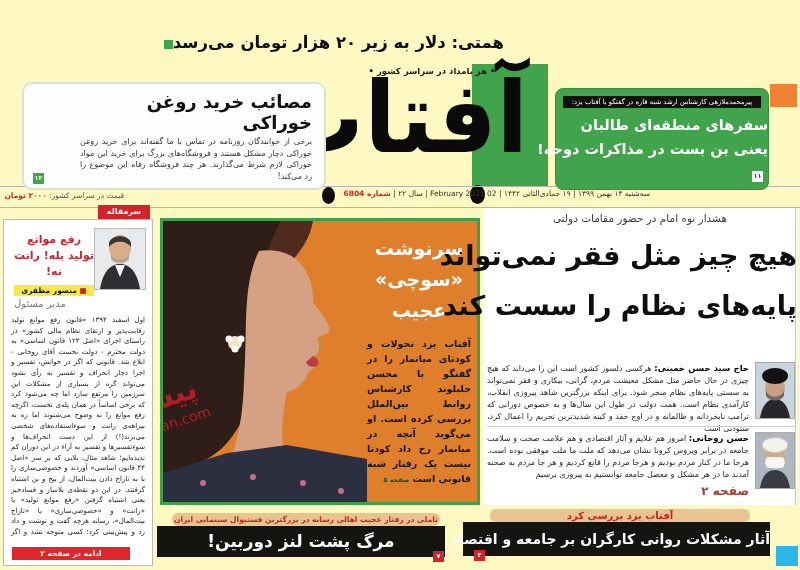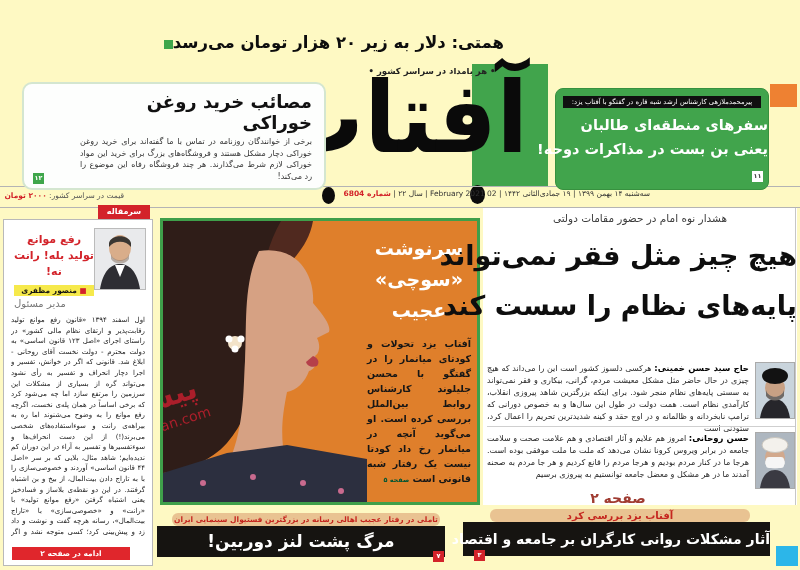--- a/index.html
+++ b/index.html
@@ -54,21 +54,21 @@
   .suu-body .pref{font-size:6.5px;color:#053;}
   
   .main-bg{left:483px;top:208px;width:314px;height:297px;background:#fff;}
   .vrule{left:795px;top:208px;width:1px;height:297px;background:#c7c7c7;}
   .main-kicker{left:490px;top:212px;width:300px;text-align:center;font-size:10.5px;color:#3c3c3c;}
   .main-hl{left:483px;top:228px;width:314px;text-align:center;font-weight:bold;color:#0e0e0e;font-size:27px;line-height:48px;white-space:nowrap;letter-spacing:-0.5px;}
   .quote{left:487px;width:308px;display:flex;flex-direction:row;}
   .q-photo{width:38px;height:55px;border:1px solid #aaa;flex:none;margin-right:0;}
   .q-text{flex:1;padding-right:6px;font-size:8px;line-height:12px;color:#262626;text-align:justify;overflow:hidden;}
   .q-text b{font-size:8.5px;color:#000;}
-  .q-ref{display:block;text-align:center;color:#a03c32;font-weight:bold;font-size:14px;margin-top:11px;}
+  .q-ref{display:block;text-align:right;color:#a03c32;font-weight:bold;font-size:12px;margin-top:4px;}
   .hdiv{left:487px;top:426px;width:308px;height:1px;background:#cfcfcf;}
   
   .tan{background:#e9c392;color:#c5261f;font-weight:bold;text-align:center;border-radius:6px;}
   .bl-kick{left:172px;top:513px;width:268px;height:13px;font-size:7.5px;line-height:13px;white-space:nowrap;overflow:hidden;}
   .bl-bar{left:157px;top:526px;width:288px;height:31px;background:#161411;color:#fff;font-weight:bold;font-size:17px;text-align:center;line-height:31px;white-space:nowrap;}
   .br-kick{left:490px;top:509px;width:260px;height:13px;font-size:10px;line-height:13px;}
   .br-bar{left:463px;top:522px;width:307px;height:34px;background:#161411;color:#fff;font-weight:bold;font-size:14px;text-align:center;line-height:34px;white-space:nowrap;}
 </style>
 </head>
 <body>

